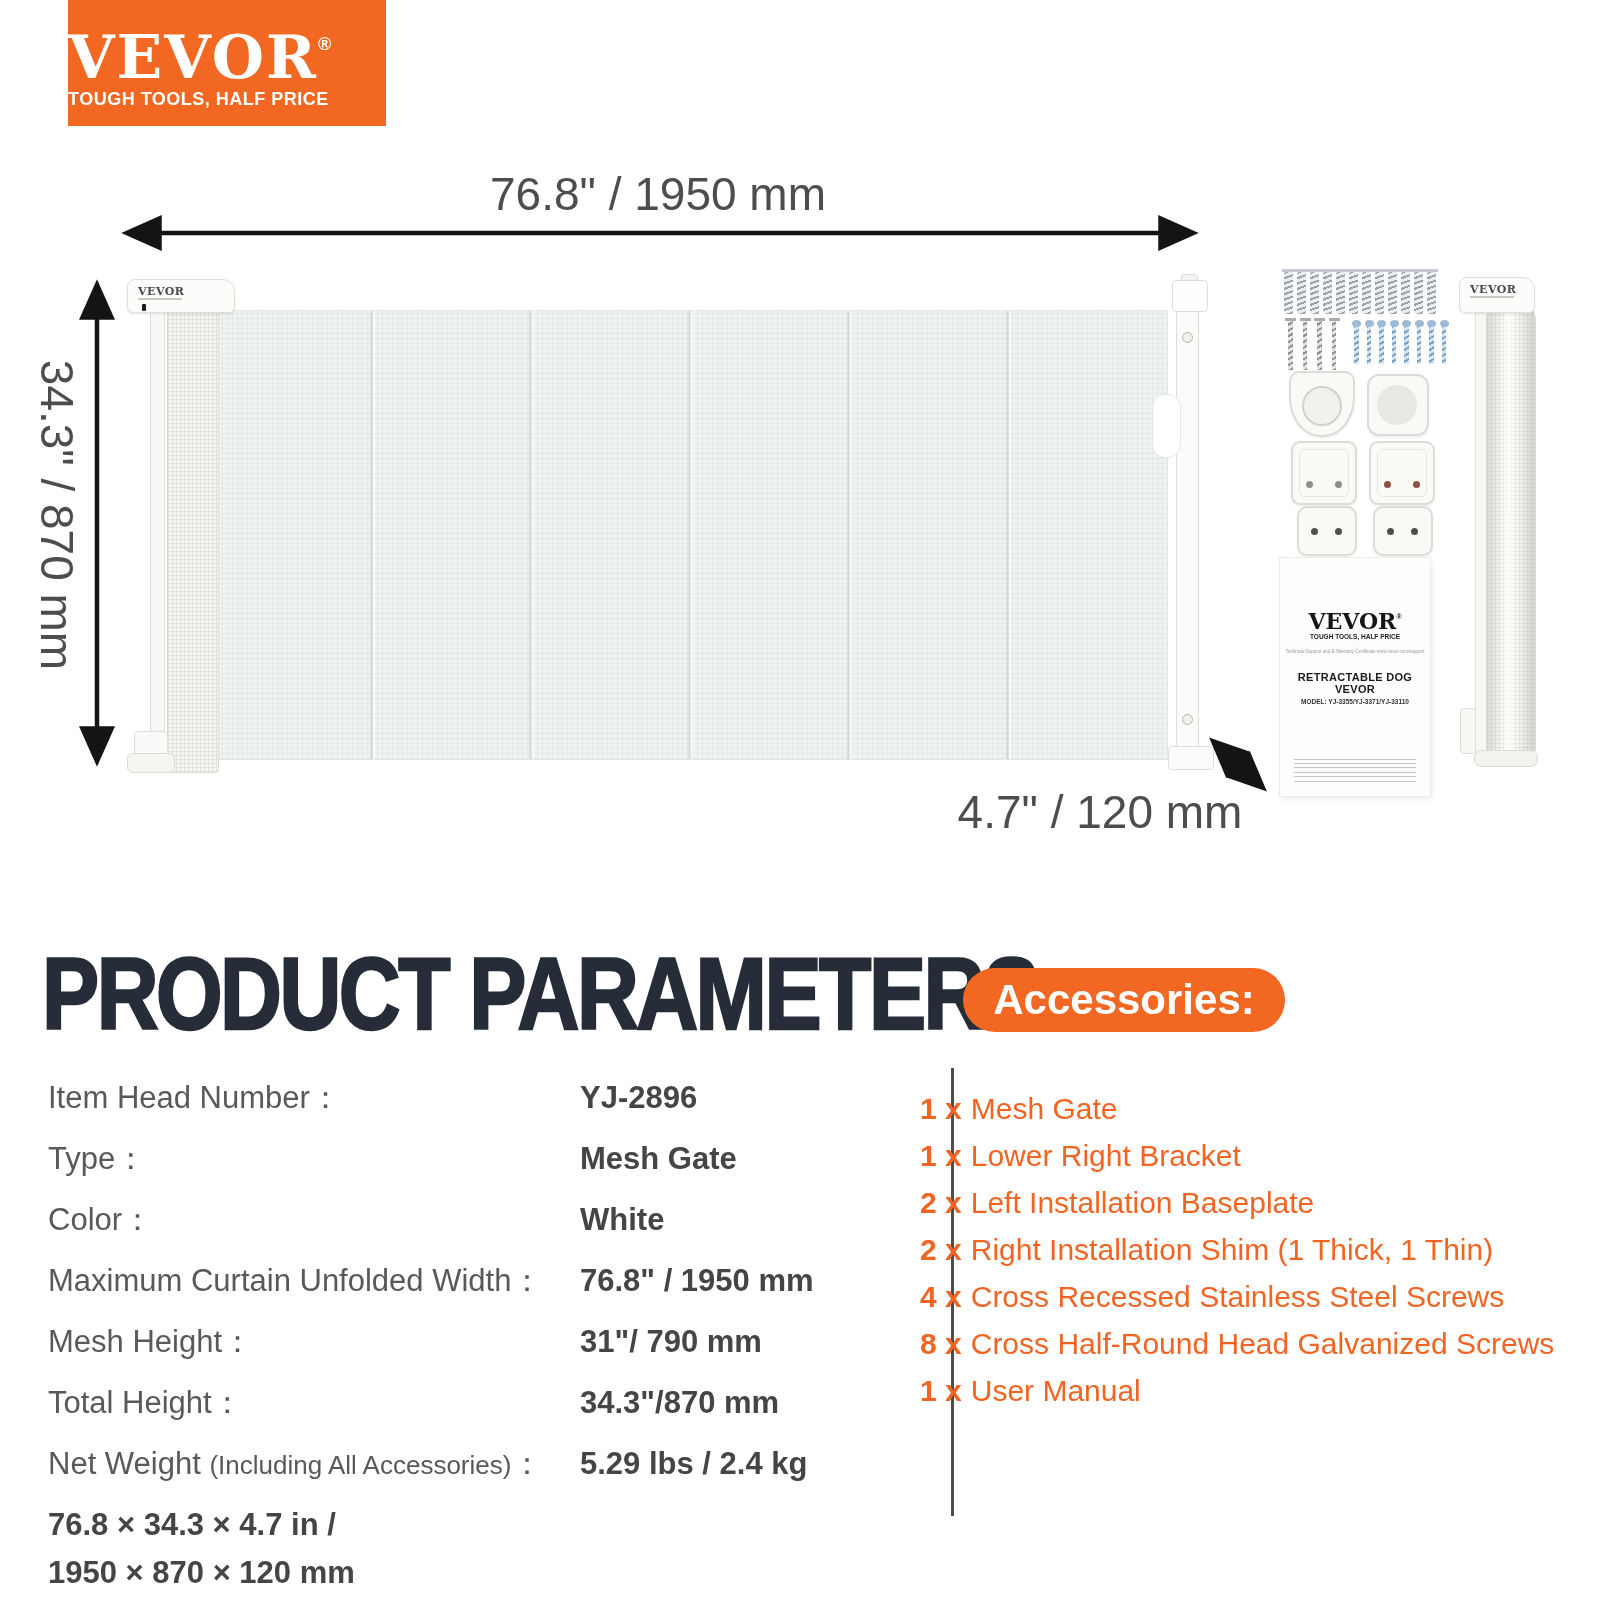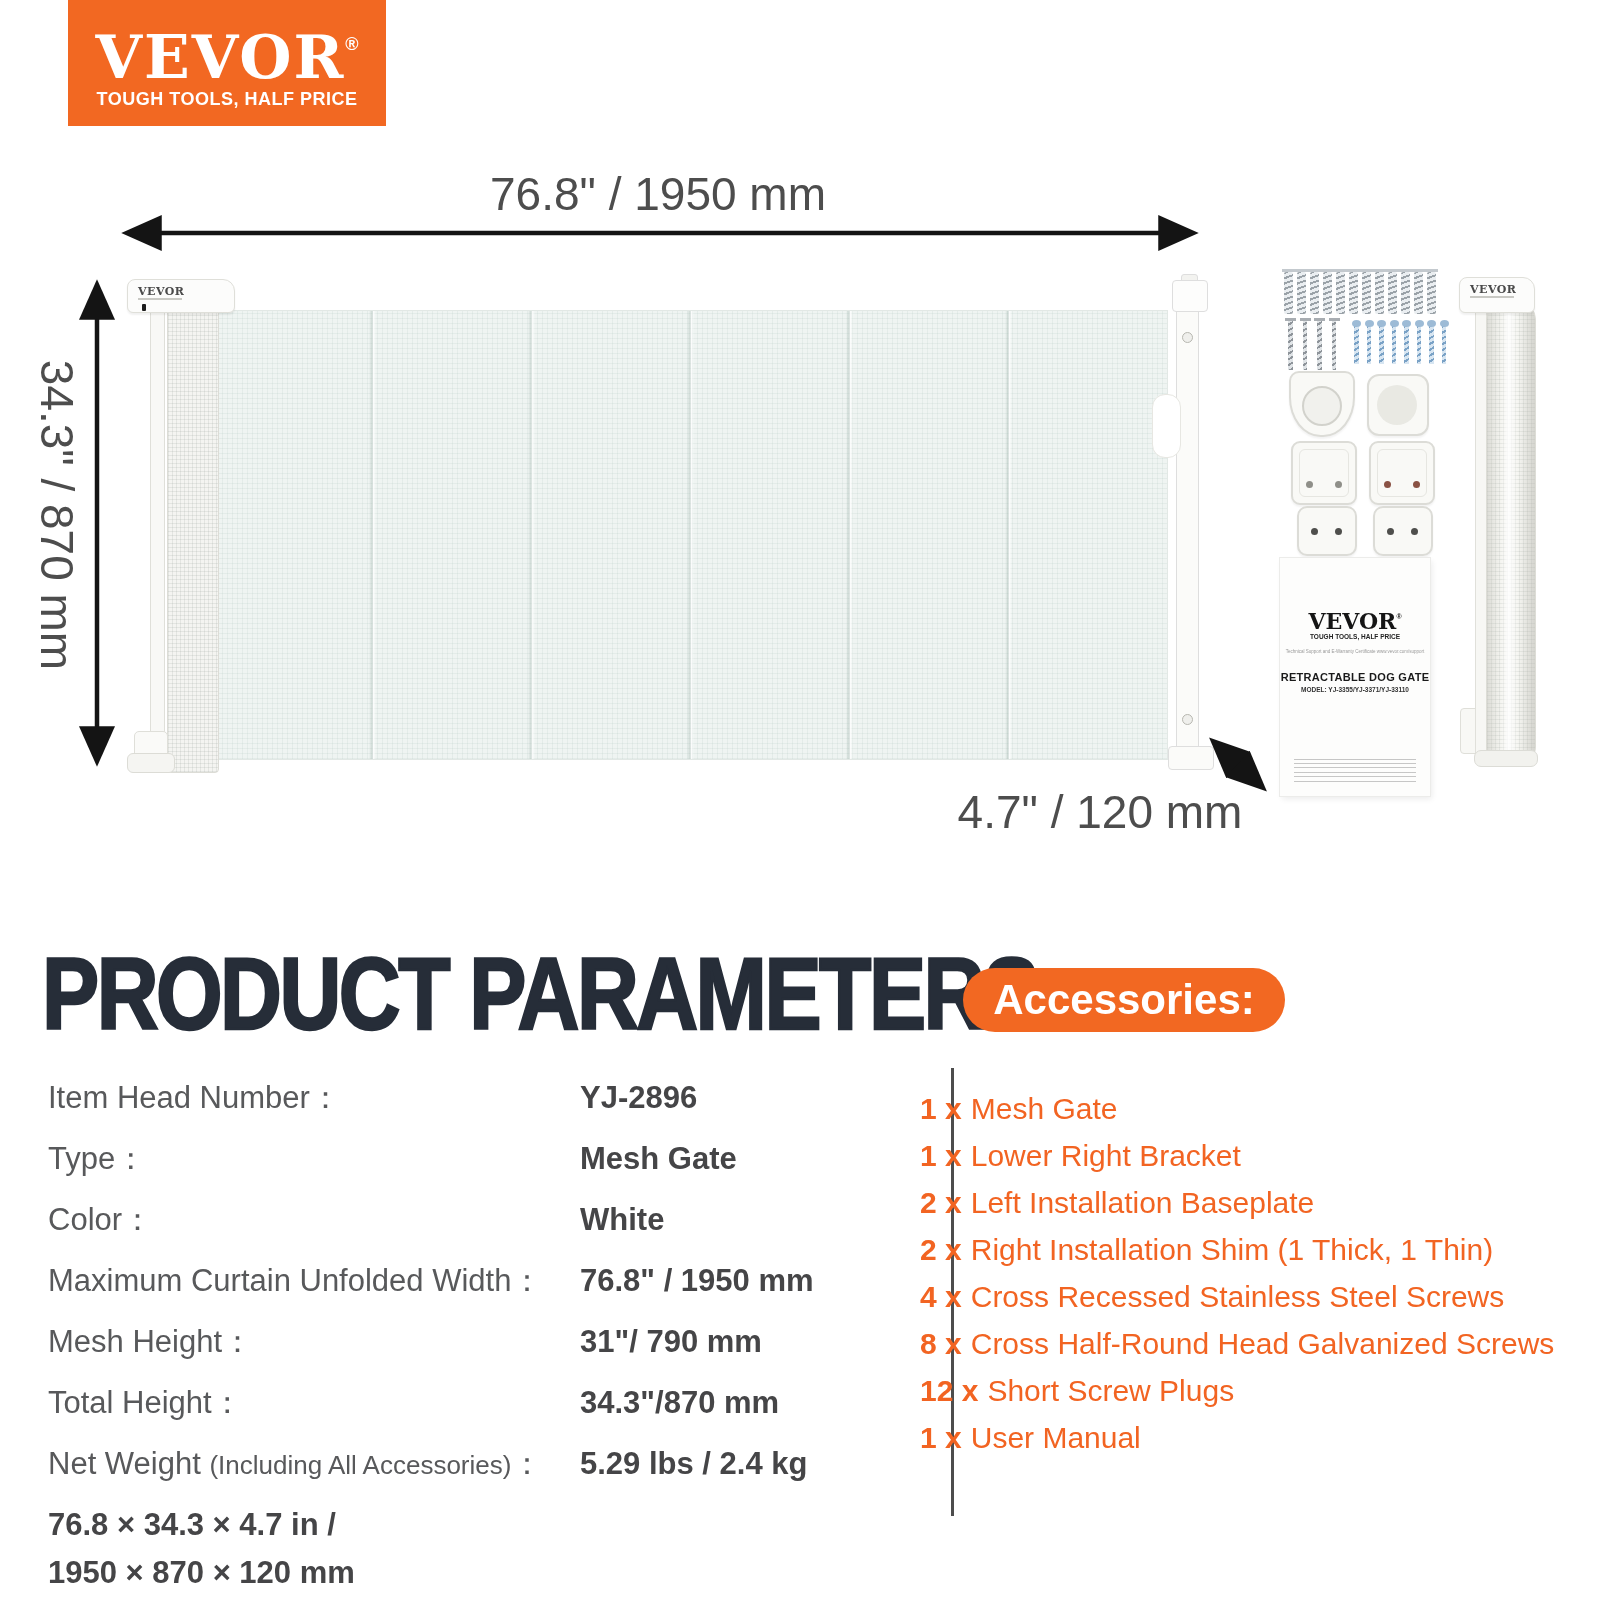--- a/index.html
+++ b/index.html
@@ -1,21 +1,21 @@
 <!DOCTYPE html>
 <html><head>
 <meta charset="utf-8">
 <style>
   html,body{margin:0;padding:0;background:#ffffff;}
   body{width:1600px;height:1600px;position:relative;overflow:hidden;
        font-family:"Liberation Sans","DejaVu Sans",sans-serif;}
   .abs{position:absolute;}
 
   
-  .logo{left:68px;top:0;width:318px;height:126px;background:#f26822;color:#fff;text-align:center;}
+  .logo{left:68px;top:0;width:318px;height:126px;background:#f26822;color:#fff;}
   .logo-word{margin-top:14px;font-family:"DejaVu Serif","Liberation Serif",serif;
              font-weight:bold;font-size:60px;line-height:60px;letter-spacing:2px;}
   .logo-word sup{font-size:18px;font-family:"Liberation Sans",sans-serif;vertical-align:28px;letter-spacing:0;}
   .logo-tag{font-size:18px;font-weight:bold;letter-spacing:.5px;margin-top:2px;}
 
   
   svg.arrows{left:0;top:0;width:1600px;height:900px;pointer-events:none;z-index:5;}
   .dim{color:#4d4d4d;font-size:46px;white-space:nowrap;z-index:6;}
   .dim-w{left:658px;top:194px;transform:translate(-50%,-50%);}
   .dim-h{left:57px;top:515px;transform:translate(-50%,-50%) rotate(90deg);}
@@ -213,21 +213,21 @@
   </div>
   <div class="abs plate psm pm2">
     <i class="dot ddark" style="left:12px;top:20px;"></i>
     <i class="dot ddark" style="left:36px;top:20px;"></i>
   </div>
 
   <div class="abs manual">
     <div class="m-logo"><span>VEVOR</span><sup>®</sup></div>
     <div class="m-tag">TOUGH TOOLS, HALF PRICE</div>
     <div class="m-support">Technical Support and E-Warranty Certificate   www.vevor.com/support</div>
-    <div class="m-title">RETRACTABLE DOG GATE</div>
+    <div class="m-title">RETRACTABLE DOG VEVOR</div>
     <div class="m-model">MODEL: YJ-3355/YJ-3371/YJ-33110</div>
     <div class="m-fine"></div>
   </div>
 
   <div class="abs pole-r2"></div>
   <div class="abs cyl"></div>
   <div class="abs cap-right">
     <div class="cap-brand">VEVOR</div>
     <div class="cap-line"></div>
   </div>
@@ -273,15 +273,14 @@
   </div>
 </div>
 
 <div class="abs acc">
   <div class="acc-row"><b>1 x</b><span>Mesh Gate</span></div>
   <div class="acc-row"><b>1 x</b><span>Lower Right Bracket</span></div>
   <div class="acc-row"><b>2 x</b><span>Left Installation Baseplate</span></div>
   <div class="acc-row"><b>2 x</b><span>Right Installation Shim (1 Thick, 1 Thin)</span></div>
   <div class="acc-row"><b>4 x</b><span>Cross Recessed Stainless Steel Screws</span></div>
   <div class="acc-row"><b>8 x</b><span>Cross Half-Round Head Galvanized Screws</span></div>
-  <div class="acc-row"><b>12 x</b><span>Short Screw Plugs</span></div>
   <div class="acc-row"><b>1 x</b><span>User Manual</span></div>
 </div>
 
 </body></html>

